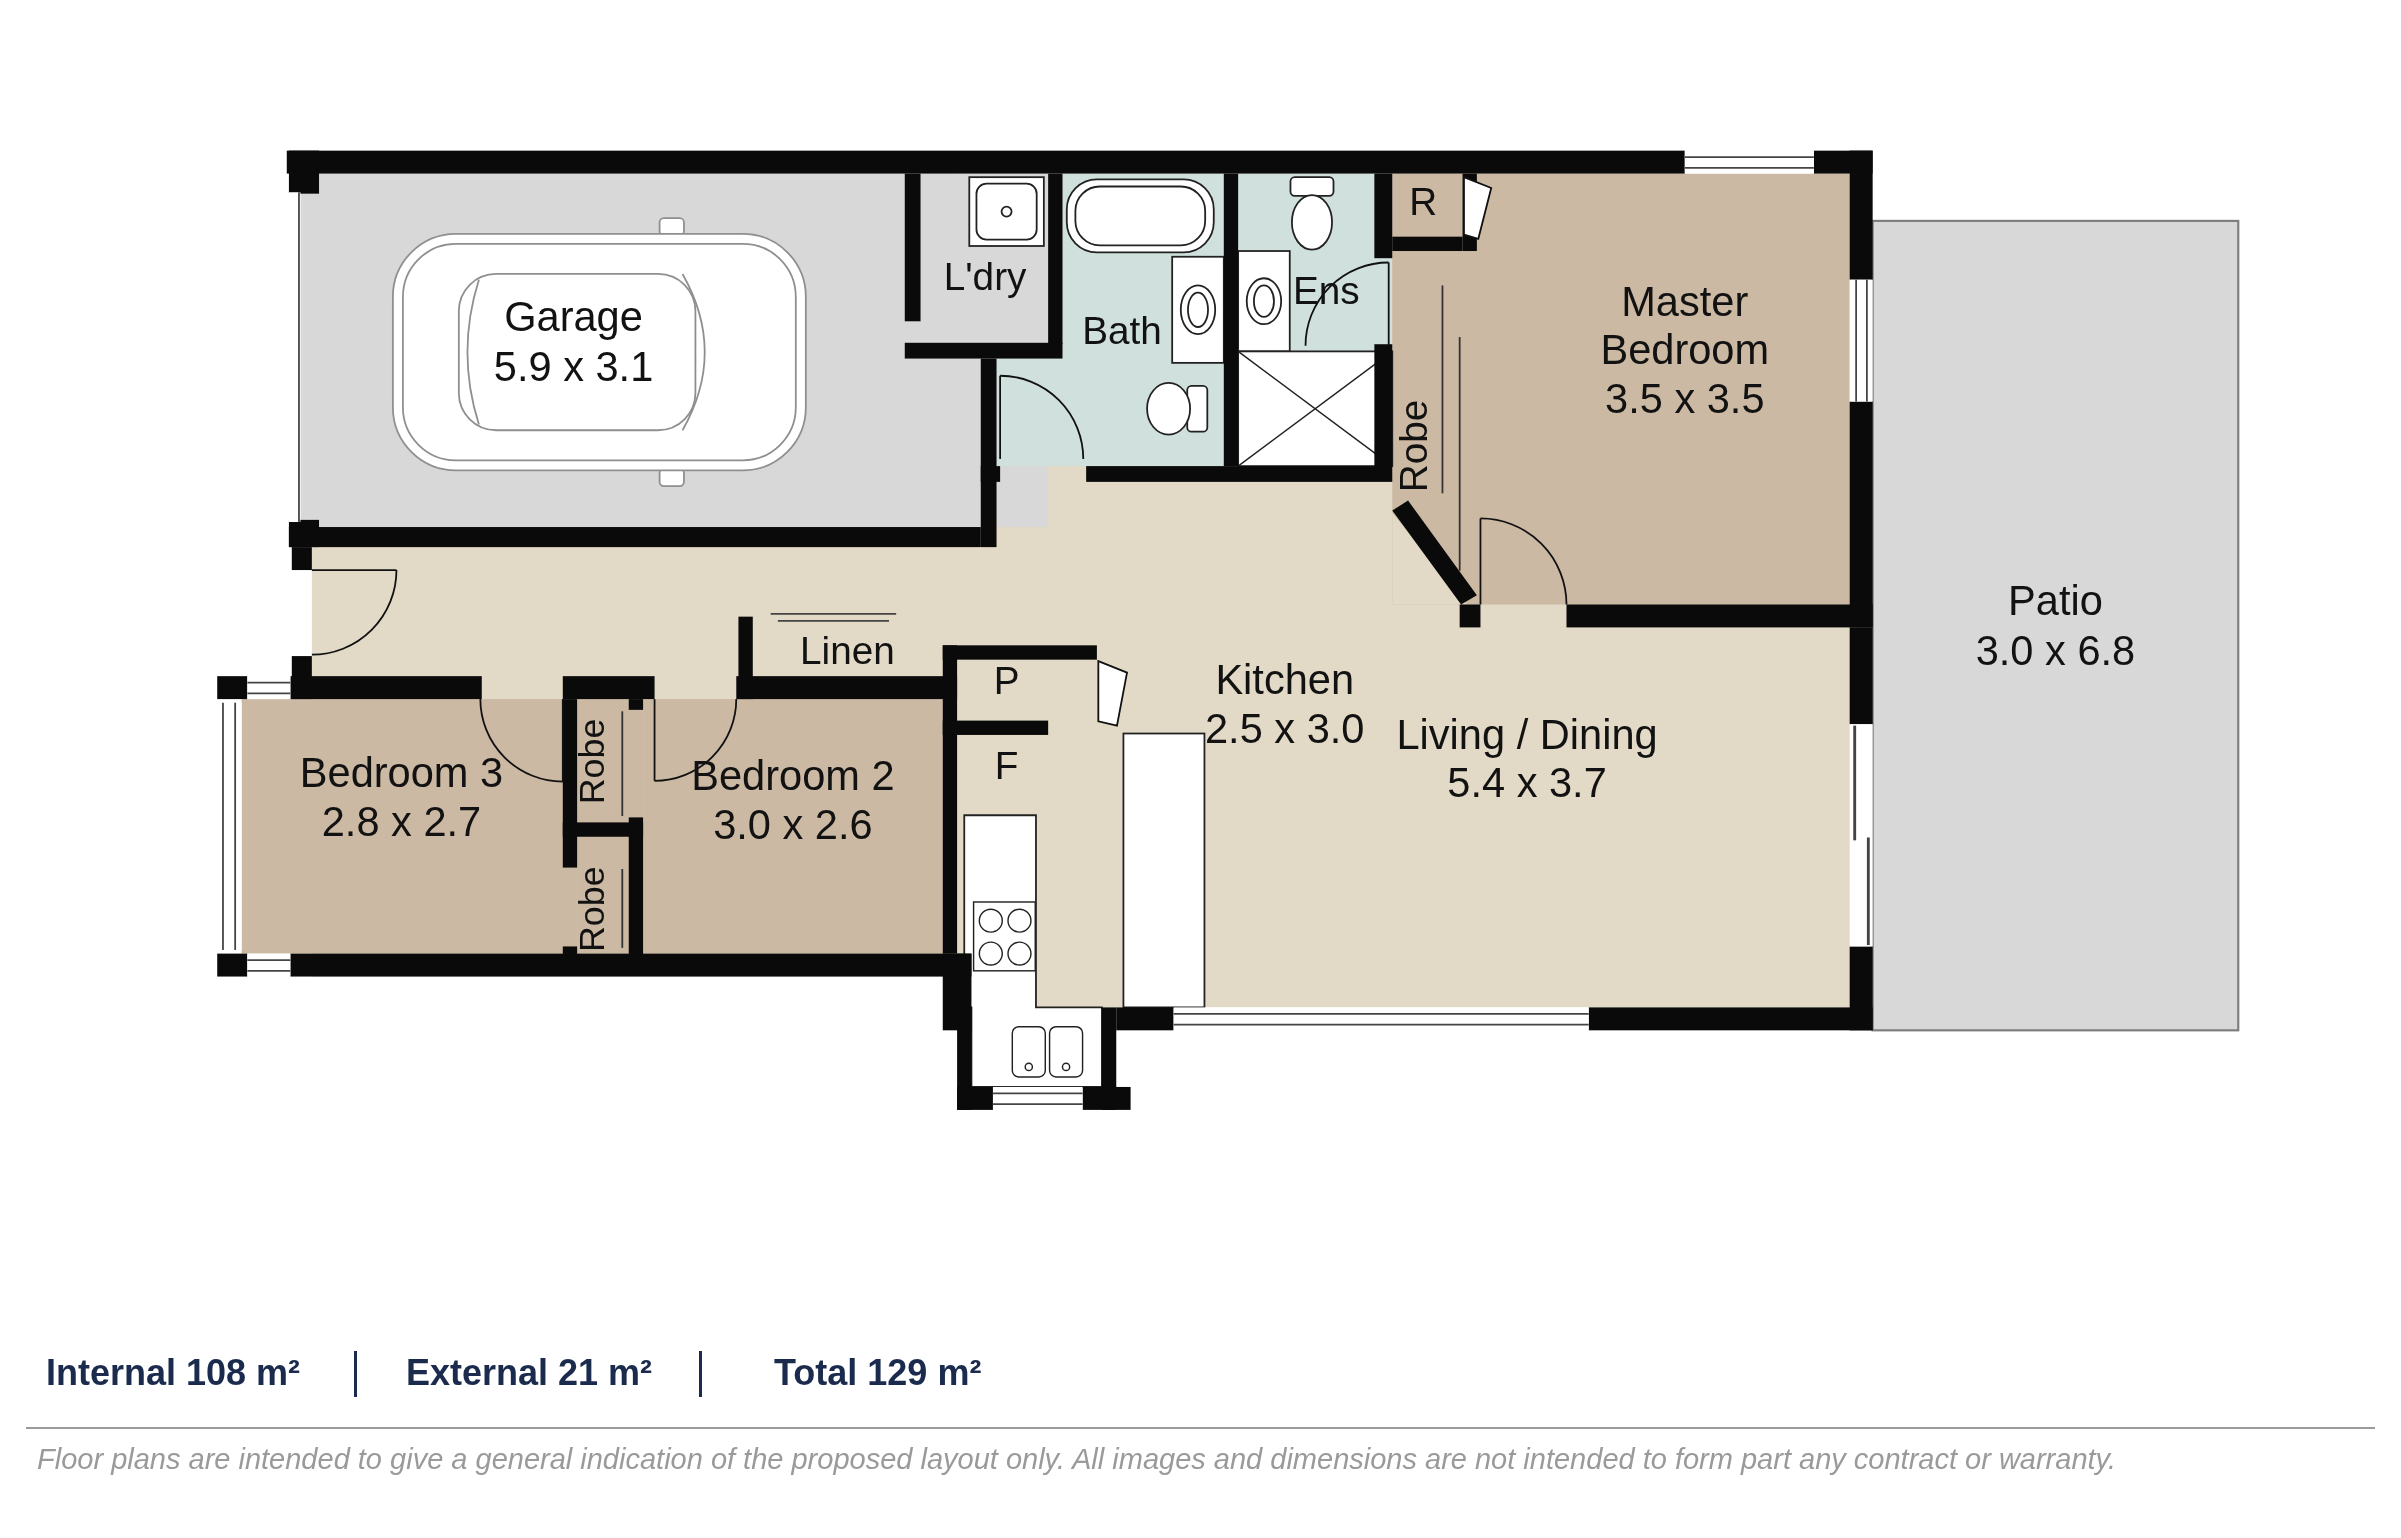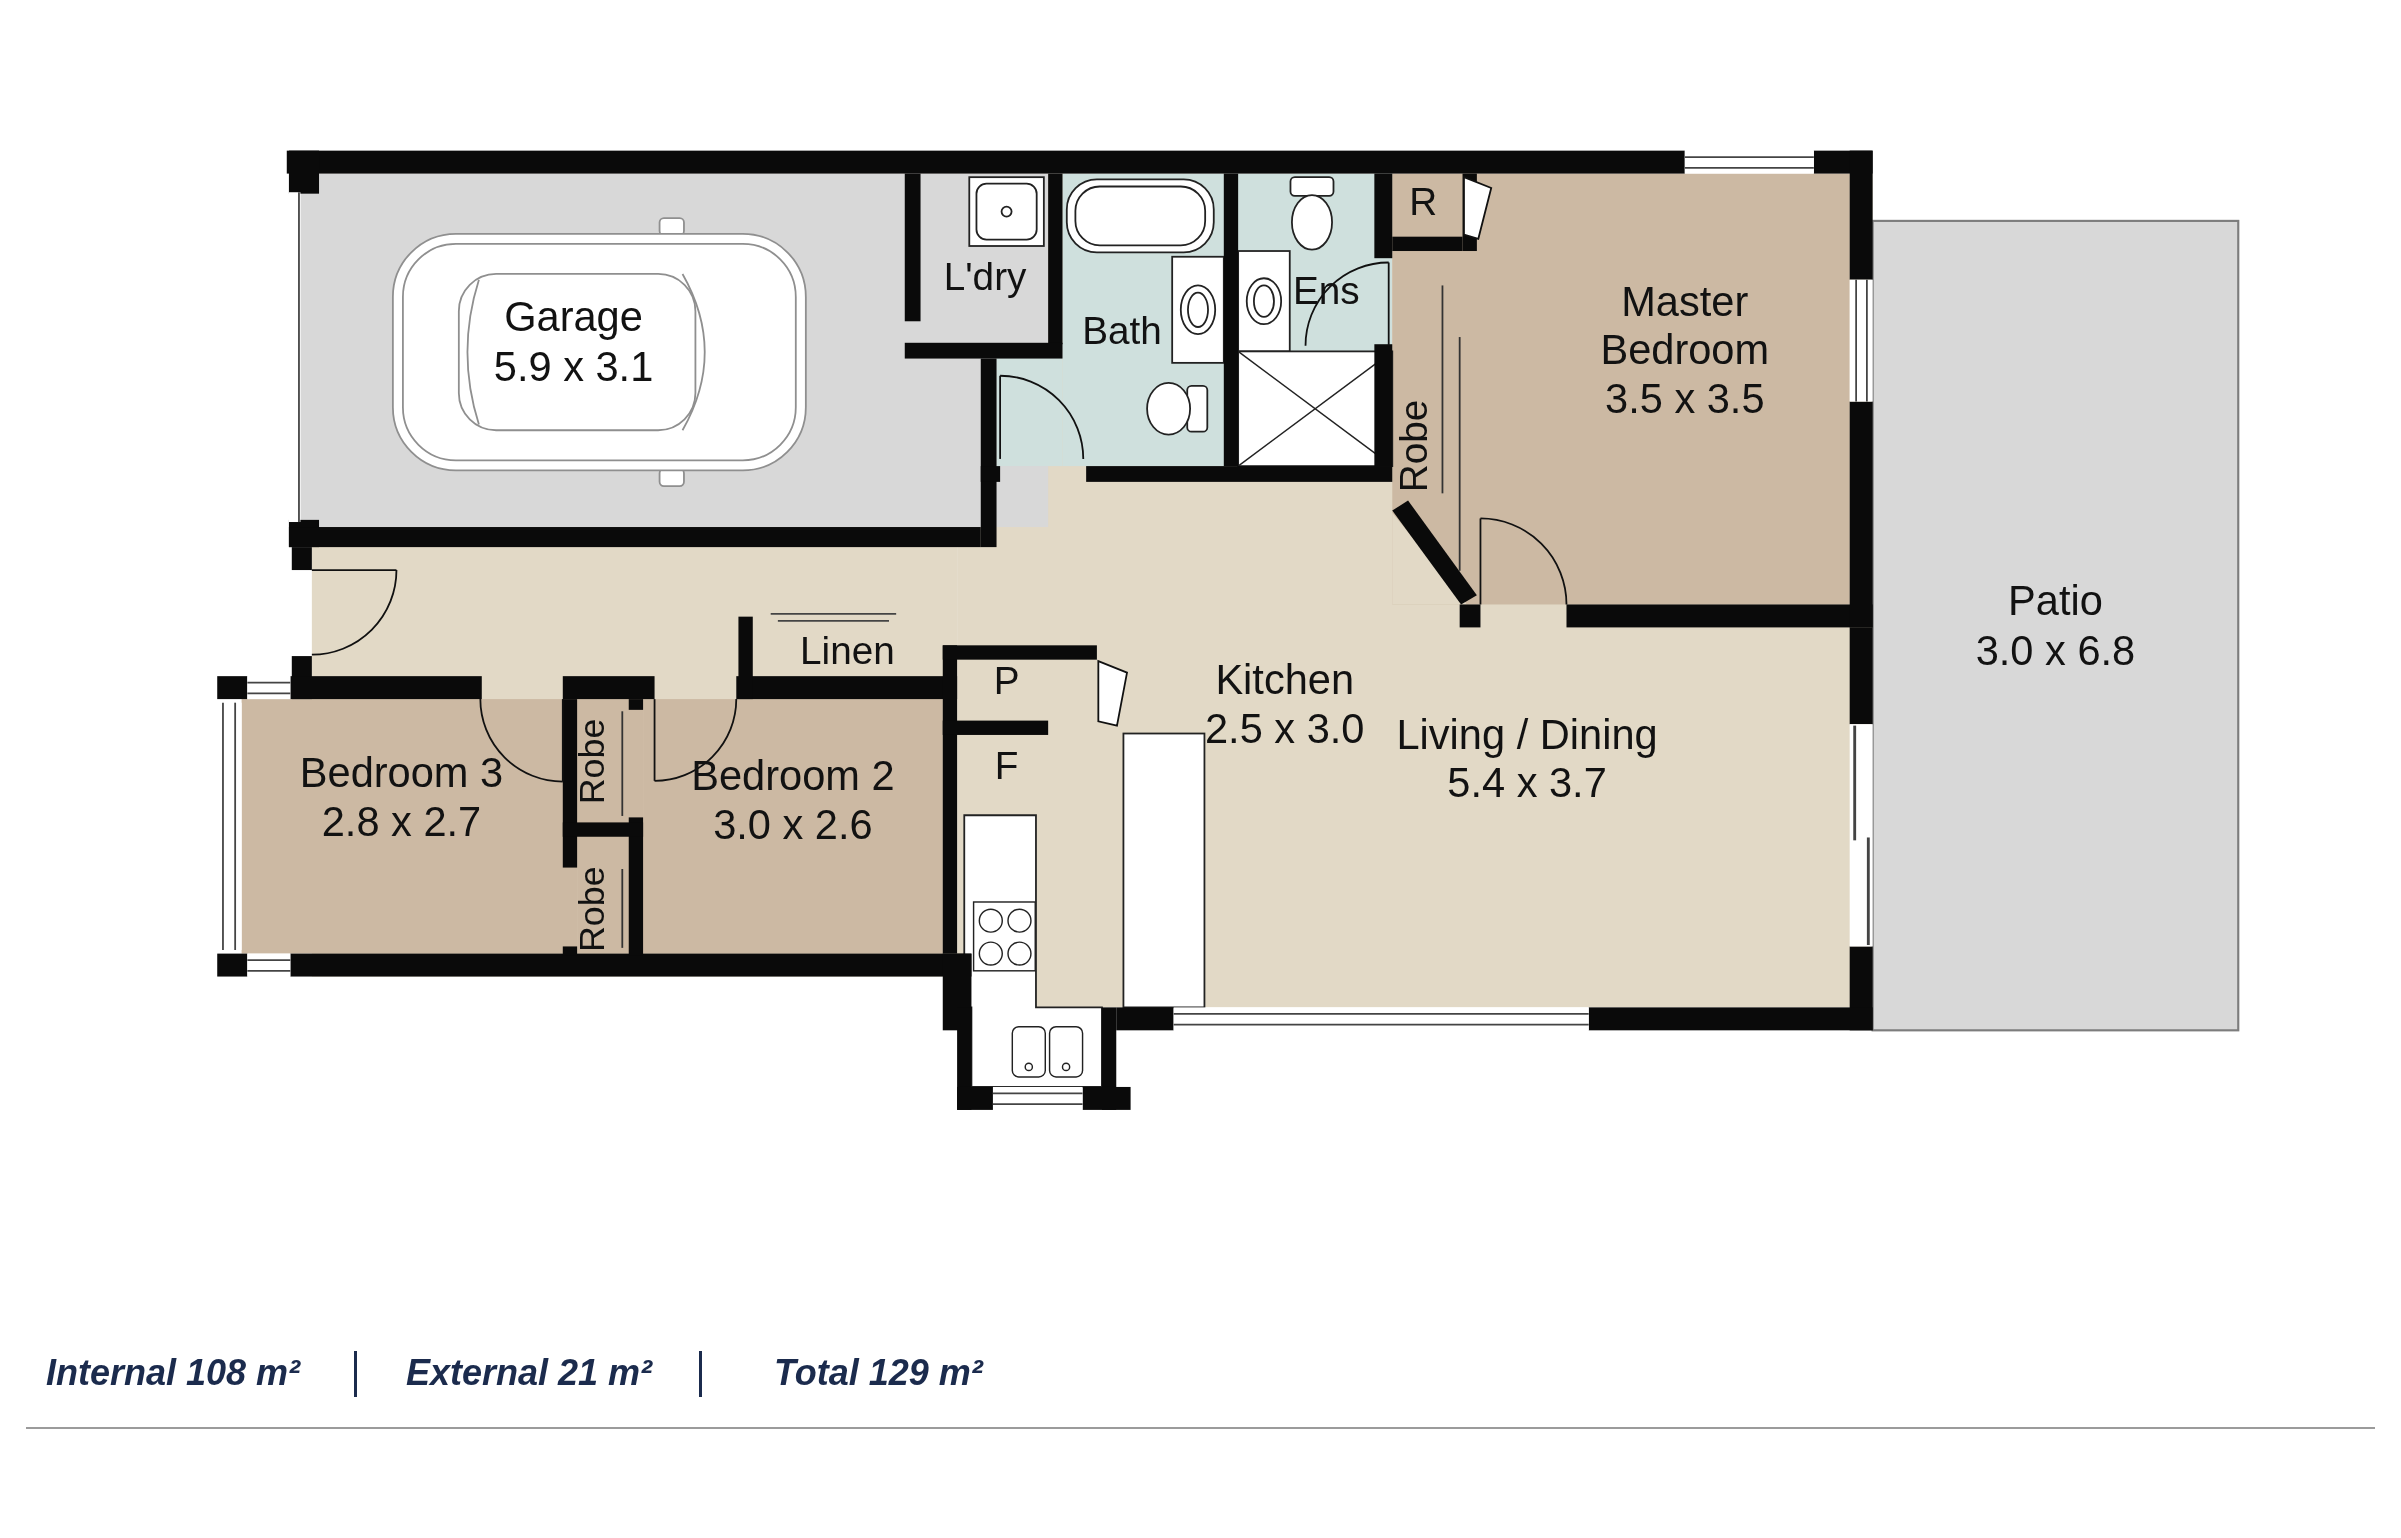--- a/index.html
+++ b/index.html
@@ -3,21 +3,21 @@
 <meta charset="utf-8">
 <style>
   html,body{margin:0;padding:0;background:#ffffff;}
   .stage{position:relative;width:2401px;height:1538px;background:#ffffff;overflow:hidden;
          font-family:"Liberation Sans", sans-serif;}
   svg{position:absolute;left:0;top:0;}
   svg text{font-family:"Liberation Sans", sans-serif;fill:#121212;}
   .room-t{font-size:58px;}
   .small-t{font-size:54px;}
   .robe-t{font-size:50px;}
-  .stat{position:absolute;top:1352px;font-size:36px;font-weight:bold;font-style:italic;
+  .stat{position:absolute;top:1352px;font-size:36px;font-weight:bold;
         color:#1b2b4d;white-space:nowrap;}
   .stat-sep{position:absolute;top:1351px;width:2.9px;height:46px;background:#1b2b4d;}
   .rule{position:absolute;top:1427px;left:26px;width:2349px;height:2.2px;background:#9b9b9b;}
   .disclaimer{position:absolute;top:1443px;left:37px;font-size:29px;font-style:italic;
         color:#9a9a9a;white-space:nowrap;}
 </style>
 </head>
 <body>
 
 <div class="stage">
@@ -289,14 +289,15 @@
     <text class="robe-t" x="843" y="1268" transform="rotate(-90 843 1268)">Robe</text>
   </g>
 </svg>
 
   <div class="stat" style="left:46px">Internal 108 m²</div>
   <div class="stat-sep" style="left:354px"></div>
   <div class="stat" style="left:406px">External 21 m²</div>
   <div class="stat-sep" style="left:699px"></div>
   <div class="stat" style="left:774px">Total 129 m²</div>
   <div class="rule"></div>
+  <div class="disclaimer">Floor plans are intended to give a general indication of the proposed layout only. All images and dimensions are not intended to form part any contract or warranty.</div>
 </div>
 
 
 </body></html>

